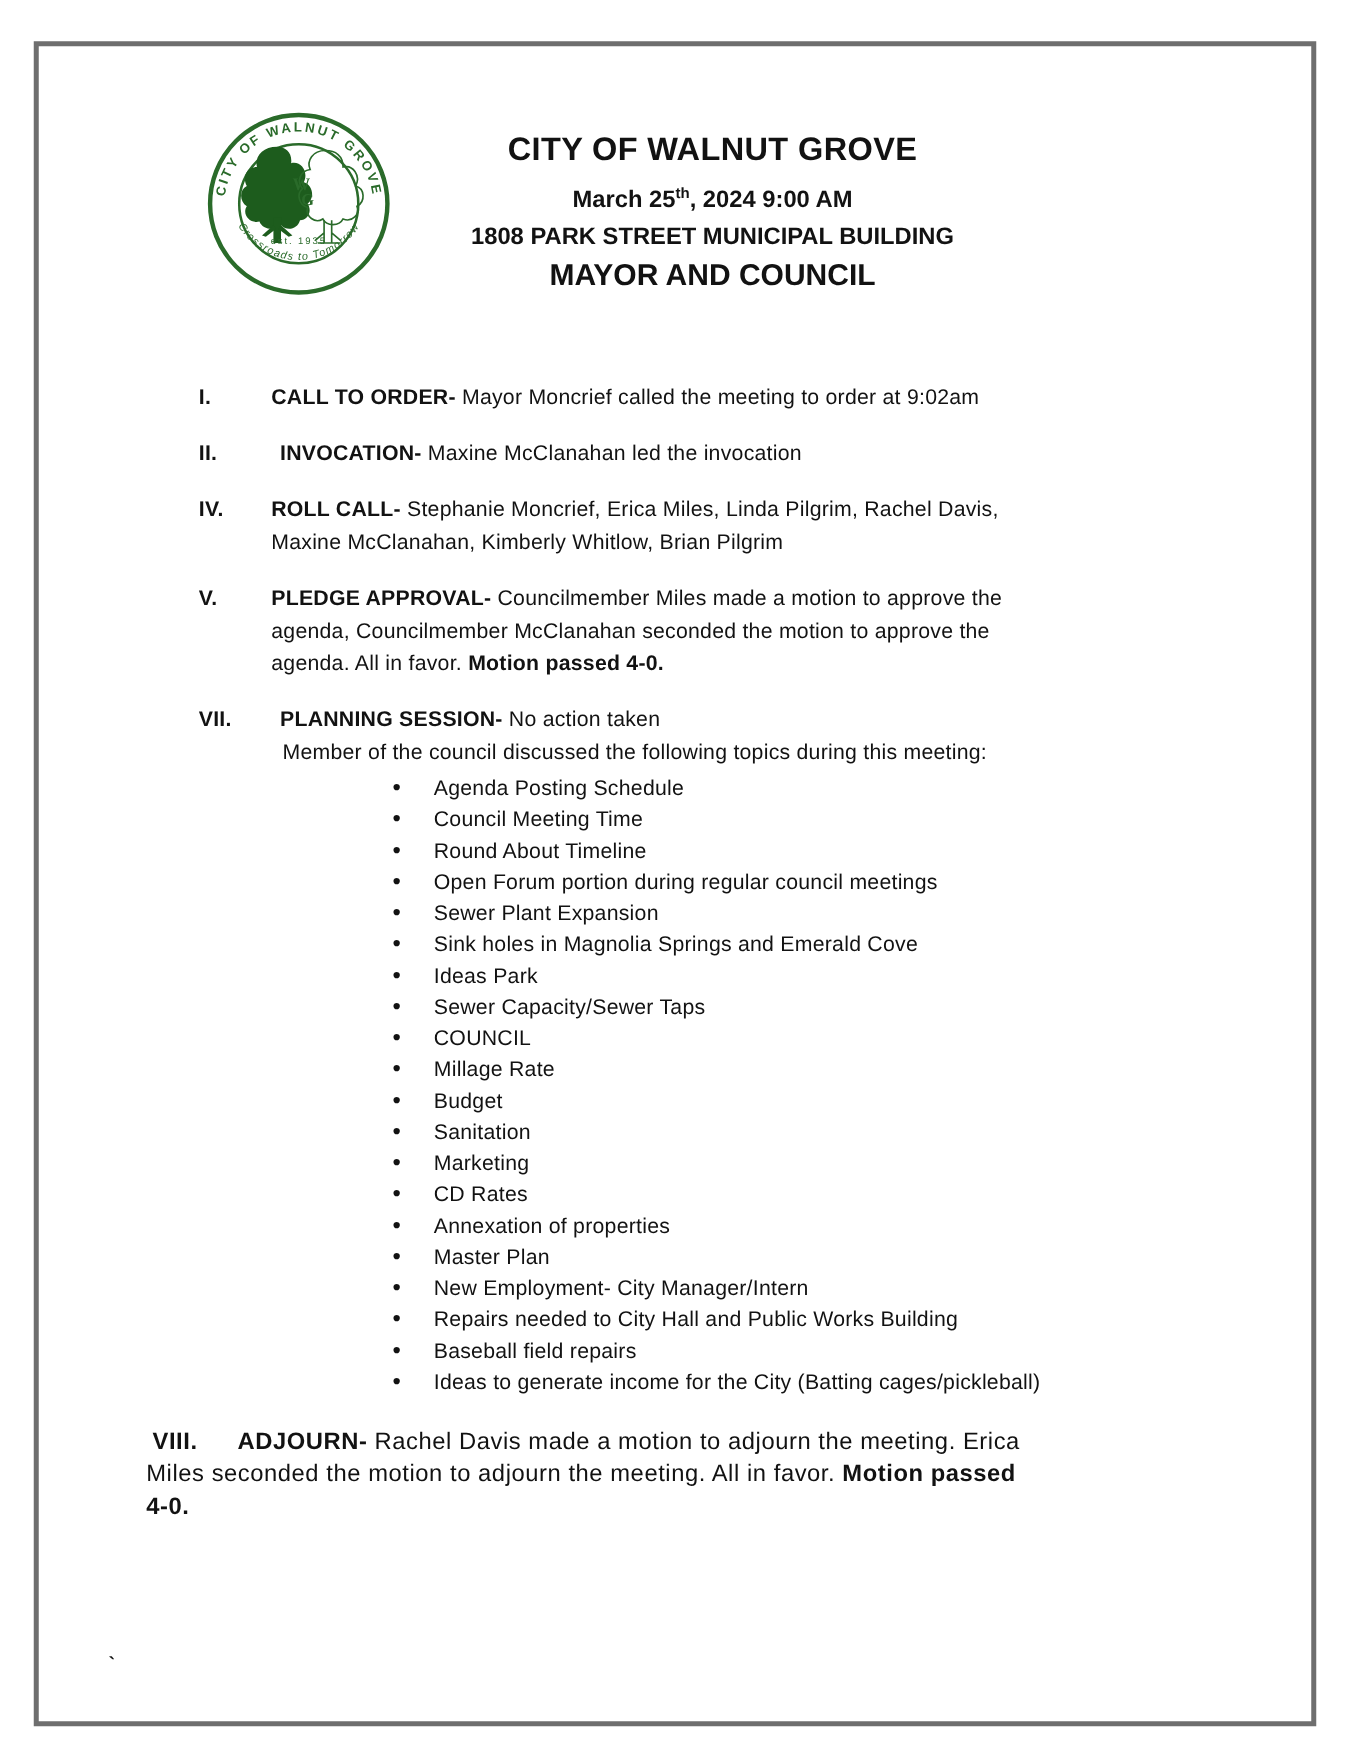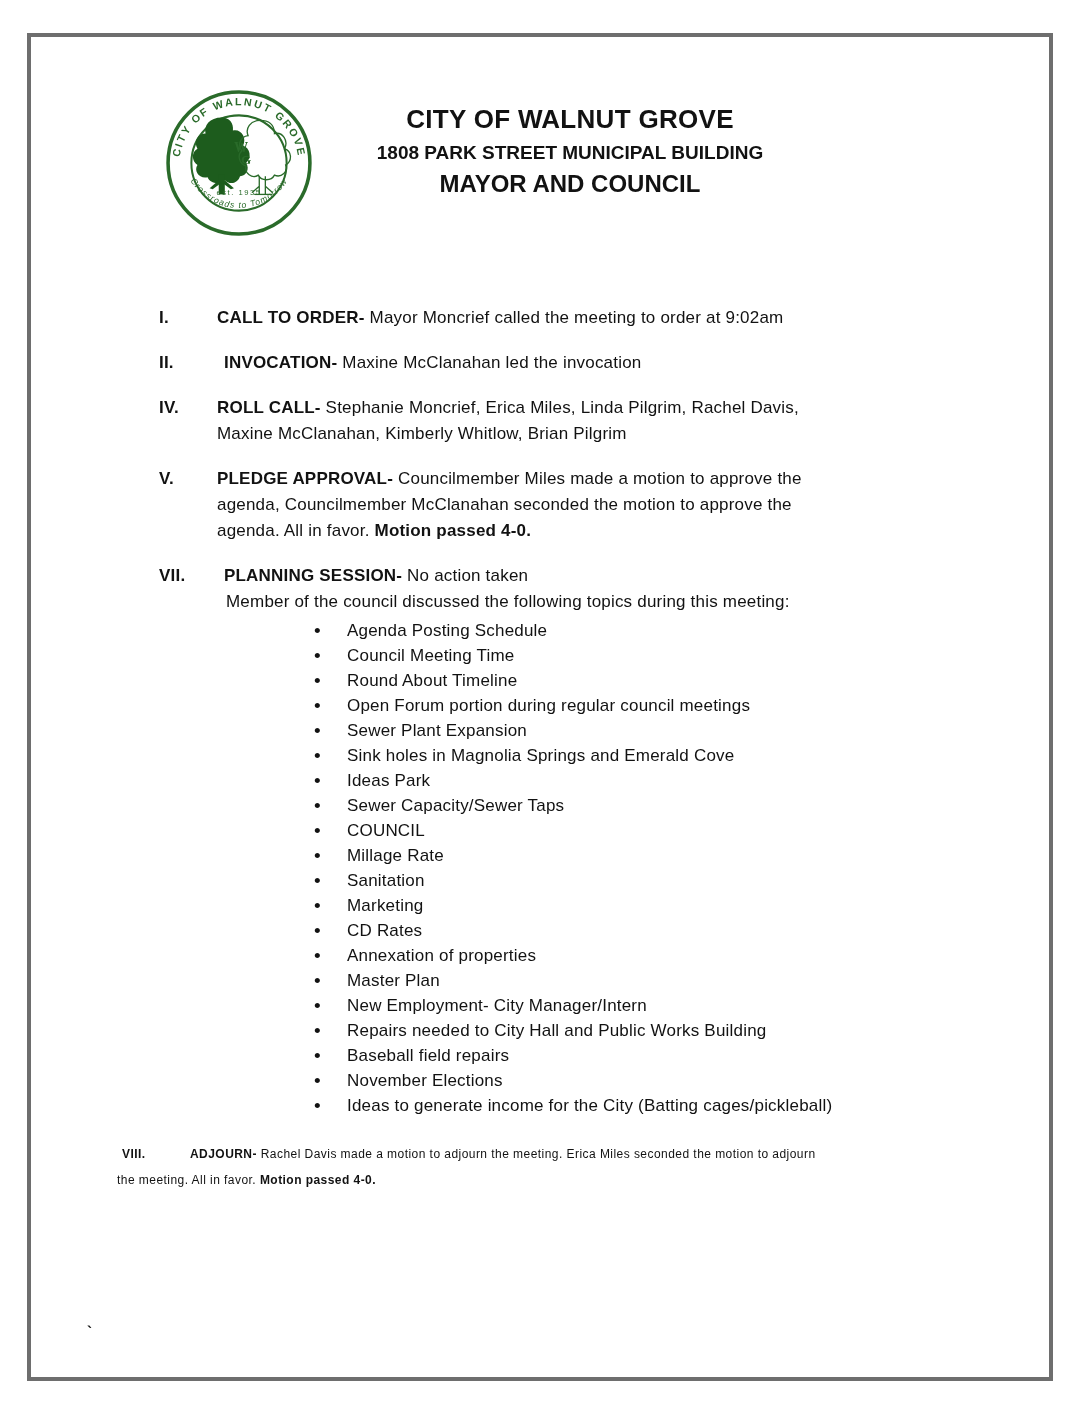--- a/index.html
+++ b/index.html
@@ -37,21 +37,21 @@
   .topics li::before {
     content:"\2022";
     position:absolute; left:0; top:0;
     font-size:19px; line-height:25px;
   }
 
   
   .adjourn {
     margin:23px 40px 0 86px;
     width:706px;
-    font-size:12px; line-height:26px; letter-spacing:0.45px;
+    font-size:19px; line-height:26px; letter-spacing:0.45px;
   }
   .adjourn .adj-numeral { display:inline-block; width:73px; font-weight:bold; padding-left:5px; }
   .adjourn b { font-weight:bold; }
 
   .stray-mark { position:absolute; left:56px; top:1286px; font-size:15px; font-weight:bold; }
 
   
   .seal text { fill:#2a6b2a; }
 </style>
 </head>
@@ -87,20 +87,21 @@
         <path d="M95,88 L95,106 M101,88 L101,106 M95,98 L88,104 M101,98 L108,104"></path>
         <path d="M90,106 L108,106"></path>
       </g>
       <text x="70" y="64" font-size="14" font-weight="bold" font-family="'Liberation Serif', serif">W</text>
       <text x="77" y="76" font-size="13" font-weight="bold" font-family="'Liberation Serif', serif">G</text>
       <text x="75" y="107" font-size="7.5" text-anchor="middle" letter-spacing="1.5">est. 1935</text>
     </svg>
 
     <div class="header-text">
       <h1 class="doc-title">CITY OF WALNUT GROVE</h1>
+      <p class="doc-date"><span>March 25</span><sup>th</sup><span>, 2024 9:00 AM</span></p>
       <p class="doc-address">1808 PARK STREET MUNICIPAL BUILDING</p>
       <p class="doc-subtitle">MAYOR AND COUNCIL</p>
     </div>
   </div>
 
   <div class="agenda">
 
     <div class="item">
       <span class="numeral">I.</span>
       <p class="itext"><b>CALL TO ORDER-</b> <span>Mayor Moncrief called the meeting to order at 9:02am</span></p>
@@ -131,29 +132,29 @@
           <li>Agenda Posting Schedule</li>
           <li>Council Meeting Time</li>
           <li>Round About Timeline</li>
           <li>Open Forum portion during regular council meetings</li>
           <li>Sewer Plant Expansion</li>
           <li>Sink holes in Magnolia Springs and Emerald Cove</li>
           <li>Ideas Park</li>
           <li>Sewer Capacity/Sewer Taps</li>
           <li>COUNCIL</li>
           <li>Millage Rate</li>
+          <li>Budget</li>
           <li>Sanitation</li>
           <li>Marketing</li>
           <li>CD Rates</li>
           <li>Annexation of properties</li>
           <li>Master Plan</li>
           <li>New Employment- City Manager/Intern</li>
           <li>Repairs needed to City Hall and Public Works Building</li>
           <li>Baseball field repairs</li>
-          <li>November Elections</li>
           <li>Ideas to generate income for the City (Batting cages/pickleball)</li>
         </ul>
       </div>
     </div>
   </div>
 
   <p class="adjourn"><span class="adj-numeral">VIII.</span><b>ADJOURN-</b> <span>Rachel Davis made a motion to adjourn the meeting. Erica Miles seconded the motion to adjourn the meeting. All in favor.</span> <b>Motion passed 4-0.</b></p>
 
   <span class="stray-mark">`</span>
 

